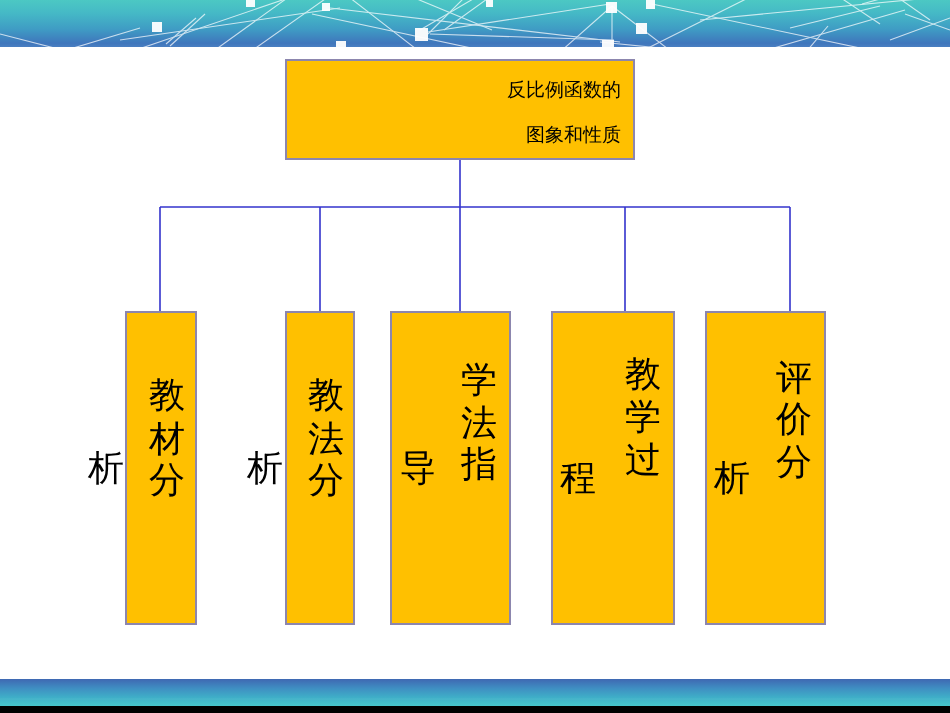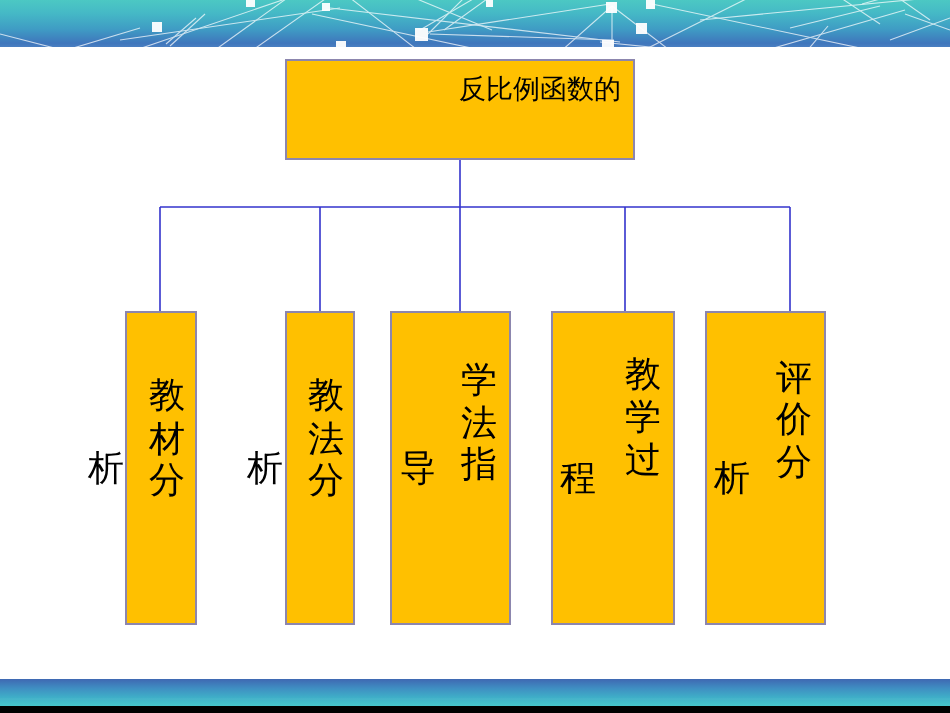--- a/index.html
+++ b/index.html
@@ -77,21 +77,21 @@
     left: 285px;
     top: 59px;
     width: 350px;
     height: 101px;
   }
   .title-text {
     position: absolute;
     right: 12px;
     top: 6px;
     text-align: right;
-    font-size: 27px;
+    font-size: 19px;
     line-height: 45px;
     color: #000000;
     white-space: nowrap;
     letter-spacing: 0px;
   }
 
   
   .vtext {
     position: absolute;
     writing-mode: vertical-rl;
@@ -177,20 +177,21 @@
       <line x1="320" y1="207" x2="320" y2="311"></line>
       <line x1="460" y1="207" x2="460" y2="311"></line>
       <line x1="625" y1="207" x2="625" y2="311"></line>
       <line x1="790" y1="207" x2="790" y2="311"></line>
     </g>
   </svg>
 
   <div class="node title-node">
     <div class="title-text">
       <div>反比例函数的</div>
+      <div>图象和性质</div>
     </div>
   </div>
 
   <div class="node" style="left:125px; top:311px; width:72px; height:314px;">
     <div class="vtext" style="right:4px; top:36px; height:230px;">教材分</div>
   </div>
   <div class="overflow-char" style="left:88px; top:450px;">析</div>
 
   <div class="node" style="left:285px; top:311px; width:70px; height:314px;">
     <div class="vtext" style="right:3px; top:36px; height:230px;">教法分</div>

